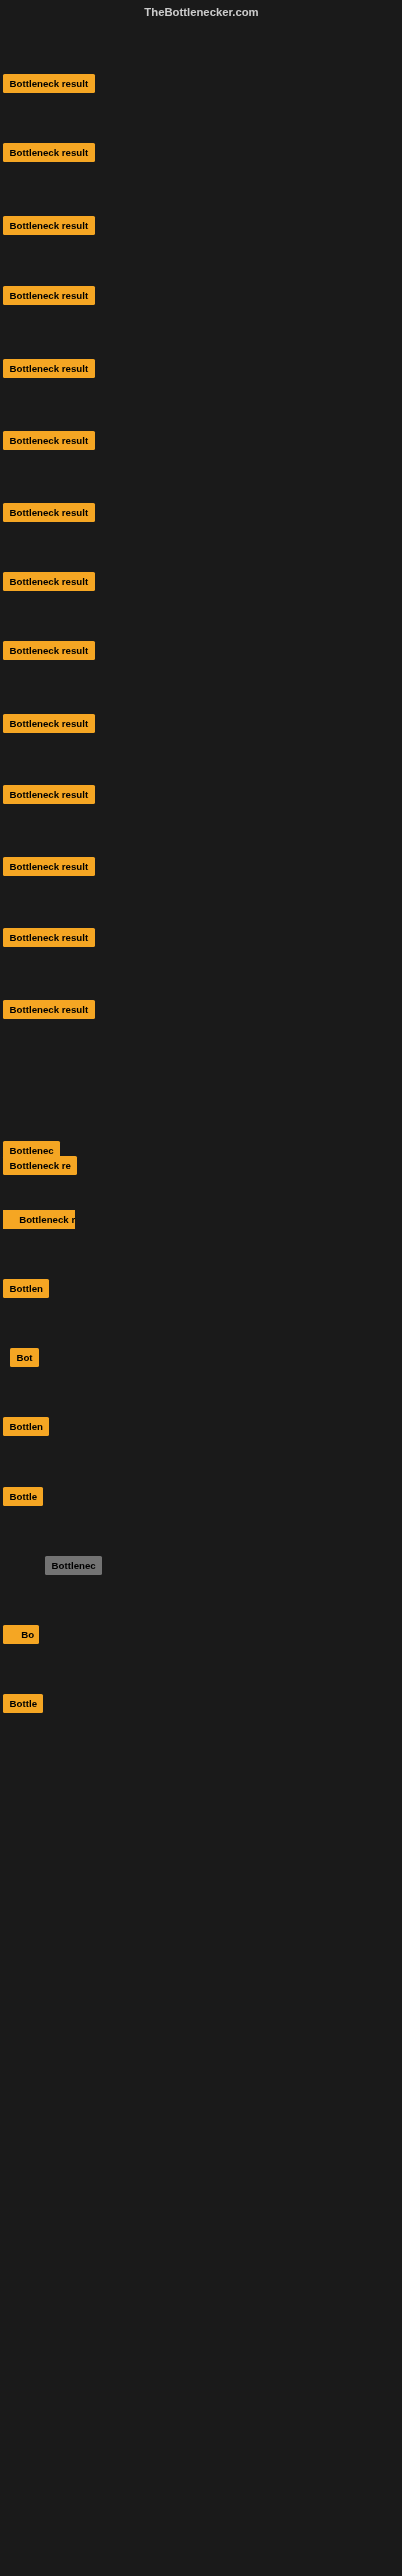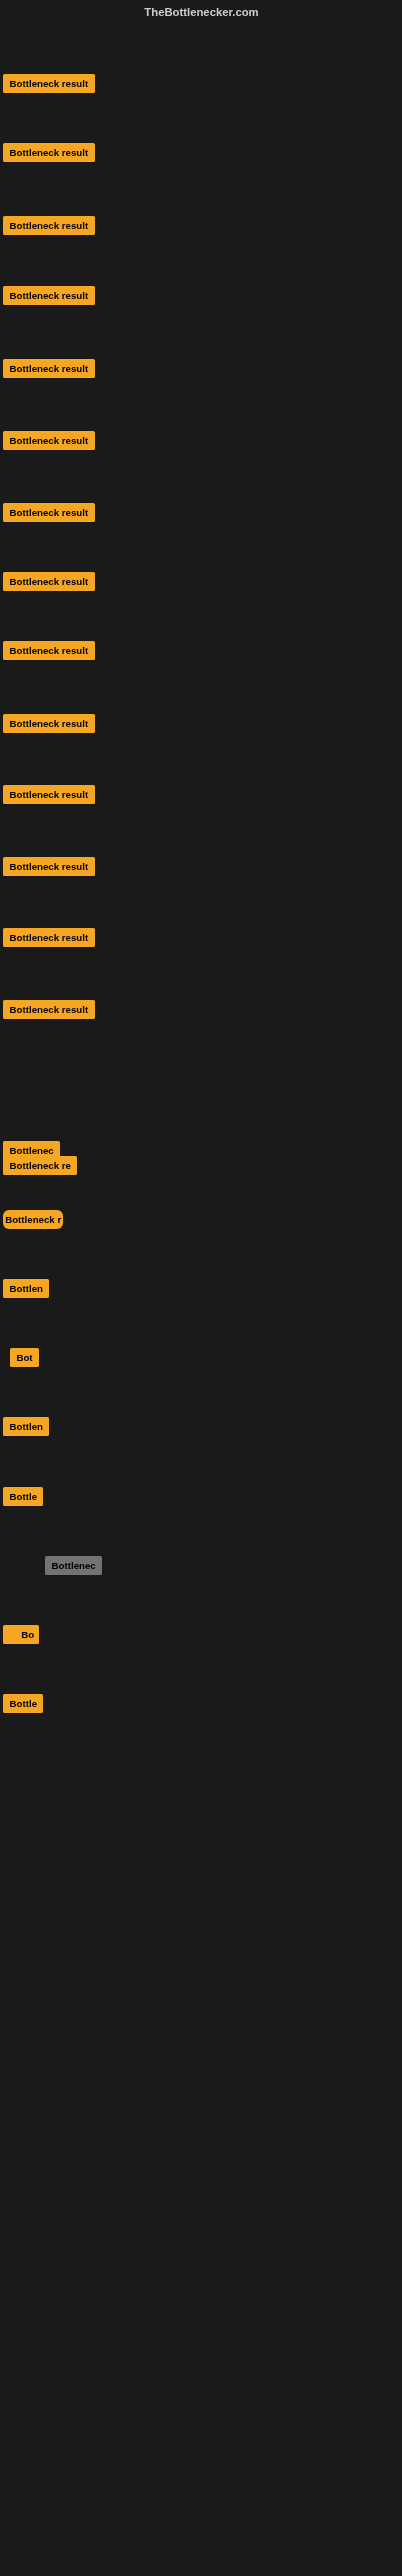--- a/index.html
+++ b/index.html
@@ -42,21 +42,21 @@
       <div style="position: absolute; top: 475px; left: 3.2px;"><span style="display: inline-block; background-color: rgb(245, 166, 35); color: rgb(0, 0, 0); font-size: 9.7px; font-weight: bold; padding: 4px 6.4px; border-radius: 1.6px; max-width: 105px; overflow: hidden; white-space: nowrap;">Bottleneck result</span></div>
       <div style="position: absolute; top: 544px; left: 3.2px;"><span style="display: inline-block; background-color: rgb(245, 166, 35); color: rgb(0, 0, 0); font-size: 9.7px; font-weight: bold; padding: 4px 6.4px; border-radius: 1.6px; max-width: 105px; overflow: hidden; white-space: nowrap;">Bottleneck result</span></div>
       <div style="position: absolute; top: 613px; left: 3.2px;"><span style="display: inline-block; background-color: rgb(245, 166, 35); color: rgb(0, 0, 0); font-size: 9.7px; font-weight: bold; padding: 4px 6.4px; border-radius: 1.6px; max-width: 105px; overflow: hidden; white-space: nowrap;">Bottleneck result</span></div>
       <div style="position: absolute; top: 686px; left: 3.2px;"><span style="display: inline-block; background-color: rgb(245, 166, 35); color: rgb(0, 0, 0); font-size: 9.7px; font-weight: bold; padding: 4px 6.4px; border-radius: 1.6px; max-width: 105px; overflow: hidden; white-space: nowrap;">Bottleneck result</span></div>
       <div style="position: absolute; top: 757px; left: 3.2px;"><span style="display: inline-block; background-color: rgb(245, 166, 35); color: rgb(0, 0, 0); font-size: 9.7px; font-weight: bold; padding: 4px 6.4px; border-radius: 1.6px; max-width: 105px; overflow: hidden; white-space: nowrap;">Bottleneck result</span></div>
       <div style="position: absolute; top: 829px; left: 3.2px;"><span style="display: inline-block; background-color: rgb(245, 166, 35); color: rgb(0, 0, 0); font-size: 9.7px; font-weight: bold; padding: 4px 6.4px; border-radius: 1.6px; max-width: 105px; overflow: hidden; white-space: nowrap;">Bottleneck result</span></div>
       <div style="position: absolute; top: 900px; left: 3.2px;"><span style="display: inline-block; background-color: rgb(245, 166, 35); color: rgb(0, 0, 0); font-size: 9.7px; font-weight: bold; padding: 4px 6.4px; border-radius: 1.6px; max-width: 105px; overflow: hidden; white-space: nowrap;">Bottleneck result</span></div>
       <div style="position: absolute; top: 972px; left: 3.2px;"><span style="display: inline-block; background-color: rgb(245, 166, 35); color: rgb(0, 0, 0); font-size: 9.7px; font-weight: bold; padding: 4px 6.4px; border-radius: 1.6px; max-width: 105px; overflow: hidden; white-space: nowrap;">Bottleneck result</span></div>
       <div style="position: absolute; top: 1098px; left: 3.2px; margin-top: 30px;"><span style="display: inline-block; background-color: rgb(245, 166, 35); color: rgb(0, 0, 0); font-size: 9.7px; font-weight: bold; padding: 4px 6.4px; border-radius: 1.6px; max-width: 81px; overflow: hidden; white-space: nowrap;">Bottleneck re</span></div>
       <div style="position: absolute; top: 1113px; left: 3.2px;"><span style="display: inline-block; background-color: rgb(245, 166, 35); color: rgb(0, 0, 0); font-size: 9.7px; font-weight: bold; padding: 4px 6.4px; border-radius: 1.6px; max-width: 63px; overflow: hidden; white-space: nowrap;">Bottlenec</span></div>
-      <div style="position: absolute; top: 1182px; left: 3.2px;"><span style="display: inline-block; background-color: rgb(245, 166, 35); color: rgb(0, 0, 0); font-size: 9.7px; font-weight: bold; padding: 4px 2px; border-radius: 6px; max-width: 72px; overflow: hidden; white-space: nowrap;">Bottleneck r</span></div>
+      <div style="position: absolute; top: 1182px; left: 3.2px;"><span style="display: inline-block; background-color: rgb(245, 166, 35); color: rgb(0, 0, 0); font-size: 9.7px; font-weight: bold; padding: 4px 16px; border-radius: 0; max-width: 72px; overflow: hidden; white-space: nowrap;">Bottleneck r</span></div>
       <div style="position: absolute; top: 1251px; left: 3.2px;"><span style="display: inline-block; background-color: rgb(245, 166, 35); color: rgb(0, 0, 0); font-size: 9.7px; font-weight: bold; padding: 4px 6.4px; border-radius: 1.6px; max-width: 56px; overflow: hidden; white-space: nowrap;">Bottlen</span></div>
       <div style="position: absolute; top: 1320px; left: 10px; text-align: right;"><span style="display: inline-block; background-color: rgb(245, 166, 35); color: rgb(0, 0, 0); font-size: 9.7px; font-weight: bold; padding: 4px 6.4px; border-radius: 1.6px; max-width: 34px; overflow: hidden; white-space: nowrap;">Bot</span></div>
       <div style="position: absolute; top: 1389px; left: 3.2px;"><span style="display: inline-block; background-color: rgb(245, 166, 35); color: rgb(0, 0, 0); font-size: 9.7px; font-weight: bold; padding: 4px 6.4px; border-radius: 1.6px; max-width: 55px; overflow: hidden; white-space: nowrap;">Bottlen</span></div>
       <div style="position: absolute; top: 1459px; left: 3.2px;"><span style="display: inline-block; background-color: rgb(245, 166, 35); color: rgb(0, 0, 0); font-size: 9.7px; font-weight: bold; padding: 4px 6.4px; border-radius: 1.6px; max-width: 47px; overflow: hidden; white-space: nowrap;">Bottle</span></div>
       <div style="position: absolute; top: 1528px; left: 3.2px;"><span style="display: inline-block; background-color: #737373; color: rgb(0, 0, 0); font-size: 9.7px; font-weight: bold; padding: 4px 6.4px; border-radius: 1.6px; max-width: 64px; overflow: hidden; white-space: nowrap; margin-left: 42px;">Bottlenec</span></div>
       <div style="position: absolute; top: 1597px; left: 3.2px;"><span style="display: inline-block; background-color: rgb(245, 166, 35); color: rgb(0, 0, 0); font-size: 9.7px; font-weight: bold; padding: 4px 18px; border-radius: 1.6px; max-width: 24px; overflow: hidden; white-space: nowrap;">Bo</span></div>
       <div style="position: absolute; top: 1666px; left: 3.2px;"><span style="display: inline-block; background-color: rgb(245, 166, 35); color: rgb(0, 0, 0); font-size: 9.7px; font-weight: bold; padding: 4px 6.4px; border-radius: 1.6px; max-width: 47px; overflow: hidden; white-space: nowrap;">Bottle</span></div>
     </div>
   </div>
 

